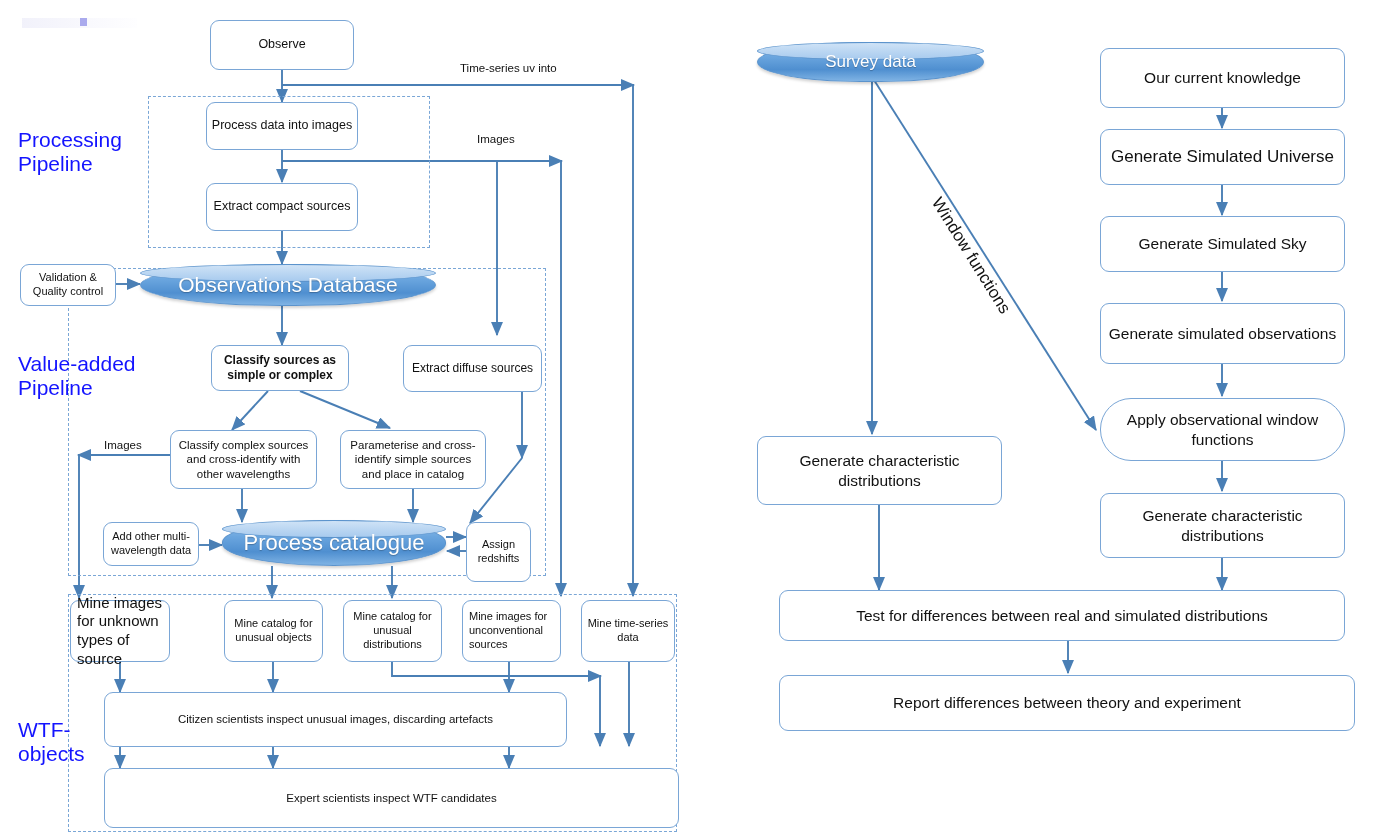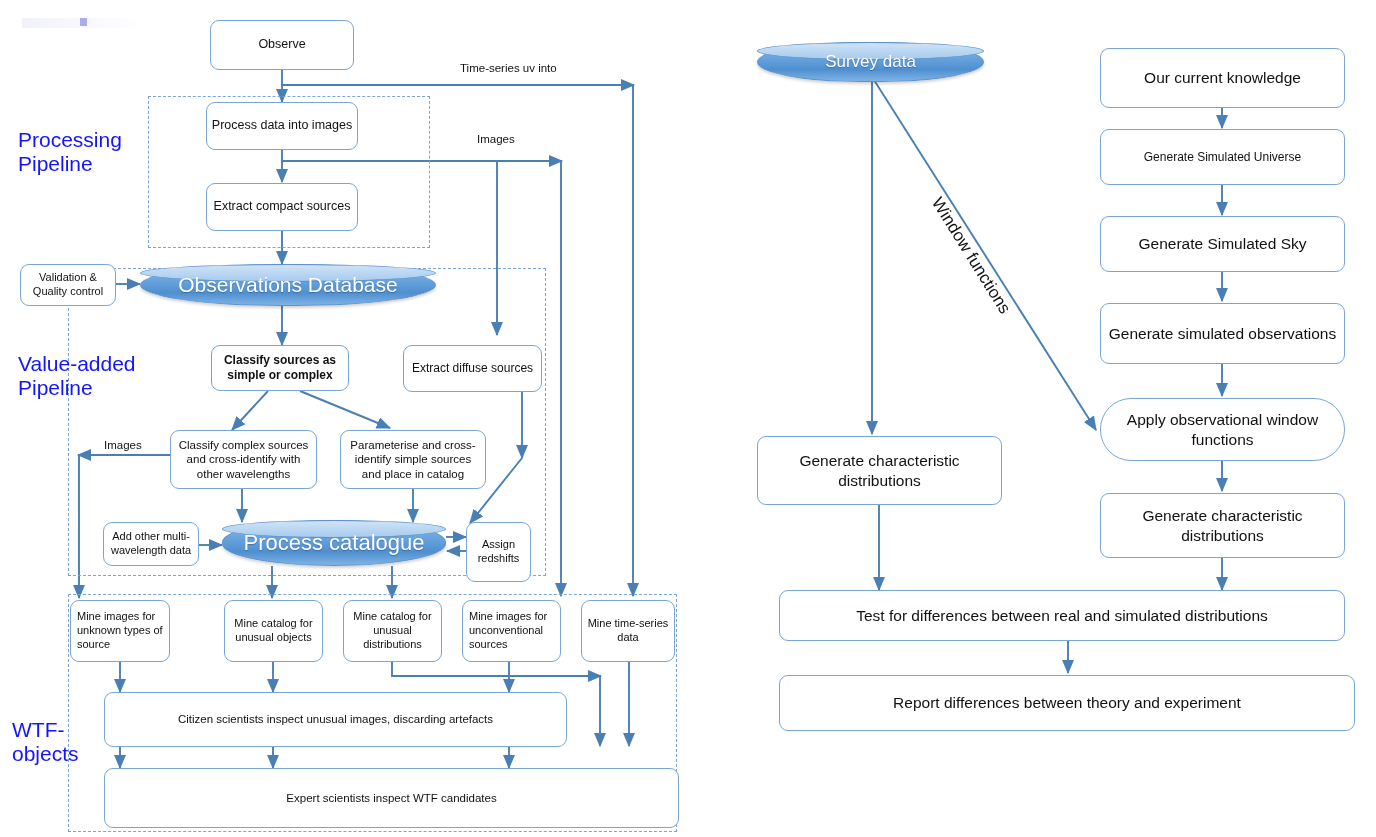--- a/index.html
+++ b/index.html
@@ -160,21 +160,21 @@
   </svg>
 
   <div class="dashbox" style="left:148px;top:96px;width:282px;height:152px;"></div>
   <div class="dashbox" style="left:68px;top:268px;width:478px;height:308px;"></div>
   <div class="dashbox" style="left:68px;top:594px;width:609px;height:238px;"></div>
 
   <div class="stage-label" style="left:18px;top:128px;">Processing
 Pipeline</div>
   <div class="stage-label" style="left:18px;top:352px;">Value-added
 Pipeline</div>
-  <div class="stage-label" style="left:12px;top:718px;">WTF-
+  <div class="stage-label" style="left:18px;top:718px;">WTF-
 objects</div>
 
   <div class="box" style="left:210px;top:20px;width:144px;height:50px;font-size:12.5px;">
     <span>Observe</span>
   </div>
 
   <div class="box" style="left:206px;top:102px;width:152px;height:48px;font-size:12.5px;">
     <span>Process data into images</span>
   </div>
 
@@ -213,21 +213,21 @@
 
   <div class="cyl" style="left:222px;top:520px;width:224px;height:46px;font-size:22px;">
     <div class="cap"></div>
     <span>Process catalogue</span>
   </div>
 
   <div class="box" style="left:466px;top:522px;width:65px;height:60px;font-size:11px;">
     <span>Assign redshifts</span>
   </div>
 
-  <div class="box" style="left:70px;top:600px;width:100px;height:62px;font-size:11px;text-align:left;justify-content:flex-start;padding-left:6px;">
+  <div class="box" style="left:70px;top:600px;width:100px;height:62px;font-size:15px;text-align:left;justify-content:flex-start;padding-left:6px;">
     <span style="text-align:left;">Mine images for unknown types of source</span>
   </div>
 
   <div class="box" style="left:224px;top:600px;width:99px;height:62px;font-size:11px;">
     <span>Mine catalog for unusual objects</span>
   </div>
 
   <div class="box" style="left:343px;top:600px;width:99px;height:62px;font-size:11px;">
     <span>Mine catalog for unusual distributions</span>
   </div>
@@ -256,21 +256,21 @@
     <div class="cap"></div>
     <span>Survey data</span>
   </div>
 
   <div class="rot-label" style="left:944px;top:194px;transform:rotate(58deg);">Window functions</div>
 
   <div class="box" style="left:1100px;top:48px;width:245px;height:60px;font-size:15.5px;">
     <span>Our current knowledge</span>
   </div>
 
-  <div class="box" style="left:1100px;top:129px;width:245px;height:56px;font-size:12px;">
+  <div class="box" style="left:1100px;top:129px;width:245px;height:56px;font-size:17px;">
     <span>Generate Simulated Universe</span>
   </div>
 
   <div class="box" style="left:1100px;top:216px;width:245px;height:56px;font-size:15.5px;">
     <span>Generate Simulated Sky</span>
   </div>
 
   <div class="box" style="left:1100px;top:303px;width:245px;height:61px;font-size:15.5px;">
     <span>Generate simulated observations</span>
   </div>

